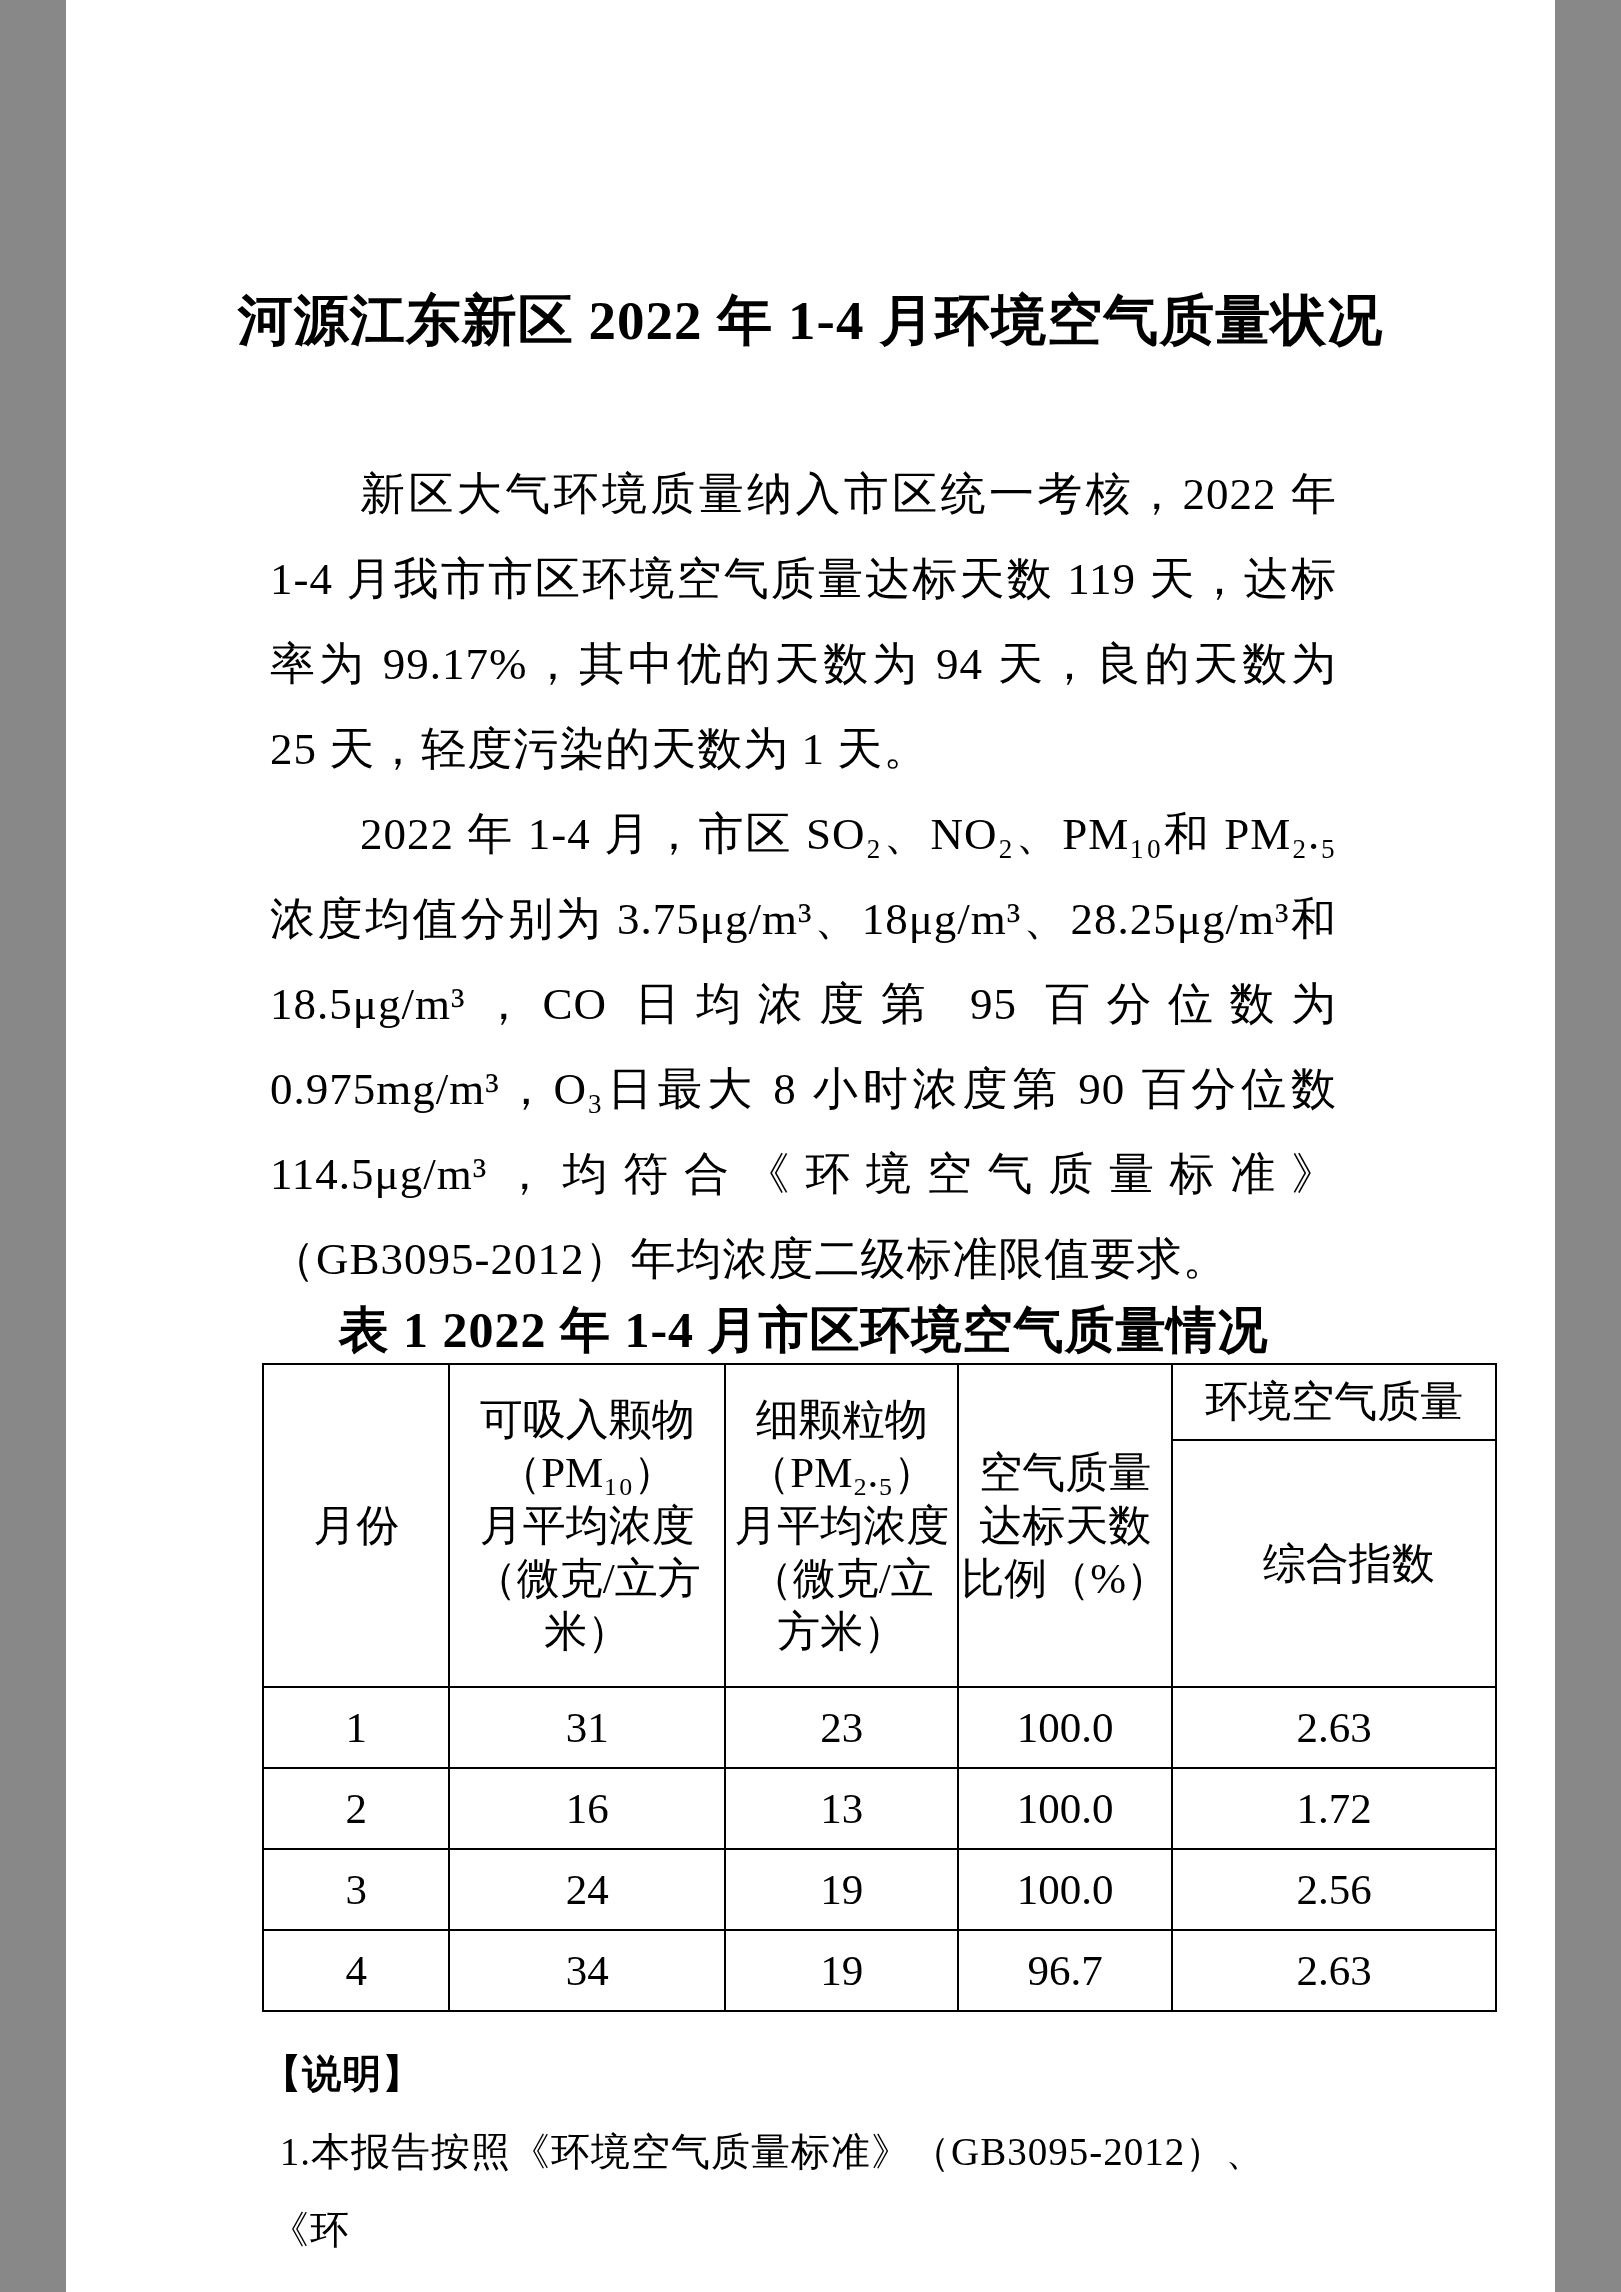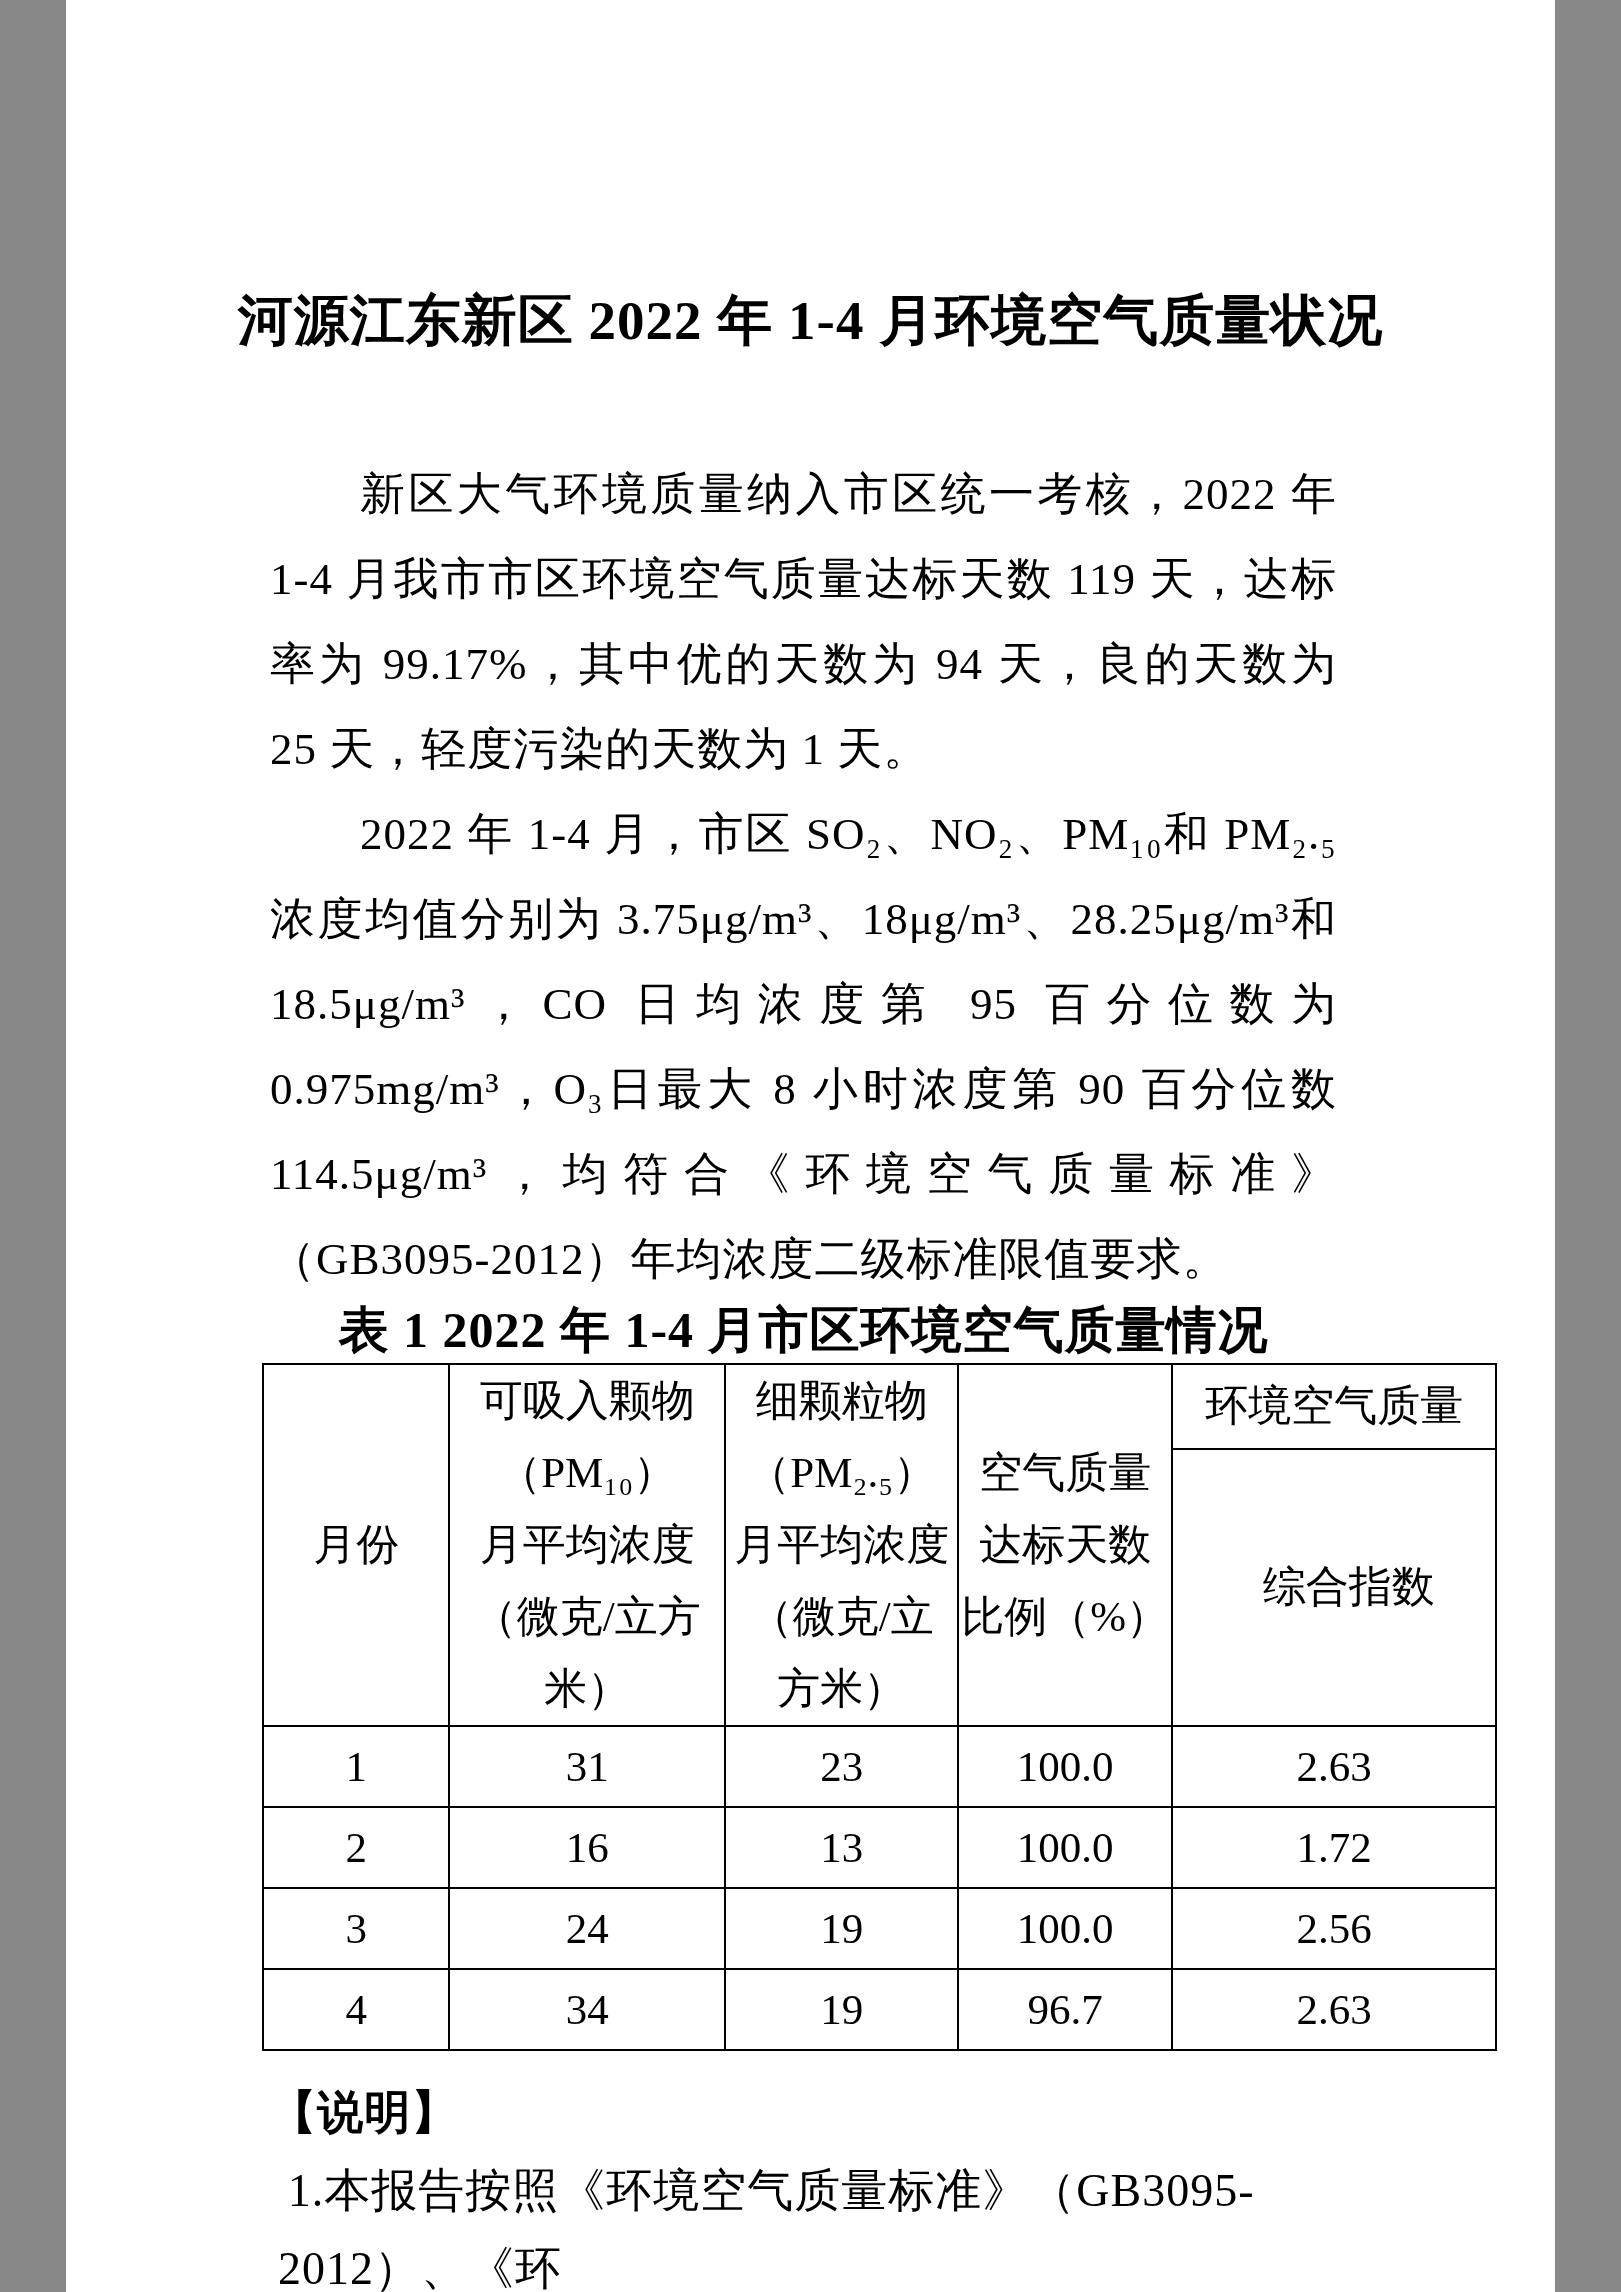--- a/index.html
+++ b/index.html
@@ -49,25 +49,25 @@
   }
   table.aq th, table.aq td {
     border: 2px solid #000;
     text-align: center;
     vertical-align: middle;
     font-size: 43px;
     font-weight: 400;
     padding: 0;
     white-space: pre-line;
   }
-  table.aq th.hdr { line-height: 72px; font-family: Liberation Serif, serif; }
+  table.aq th.hdr { line-height: 53px; font-family: Liberation Serif, serif; }
   tr.hrow1 th.h-air { height: 74px; }
   tr.hrow2 th.h-comp { height: 245px; padding-left: 29px; }
   tr.drow td { height: 79px; line-height: 79px; }
-  .notes { margin-top: 23.5px; font-size: 46px; line-height: 78px; letter-spacing: 1px; margin-left: 8px; }
+  .notes { margin-top: 23.5px; font-size: 39px; line-height: 78px; letter-spacing: 1px; }
   .notes-heading { font-weight: 700; text-indent: -7.8px; }
   .note-line { text-indent: 9.8px; }
 </style>
 </head>
 <body>
 
 <div class="page">
 
   <h1 class="title">河源江东新区 2022 年 1-4 月环境空气质量状况</h1>
 

